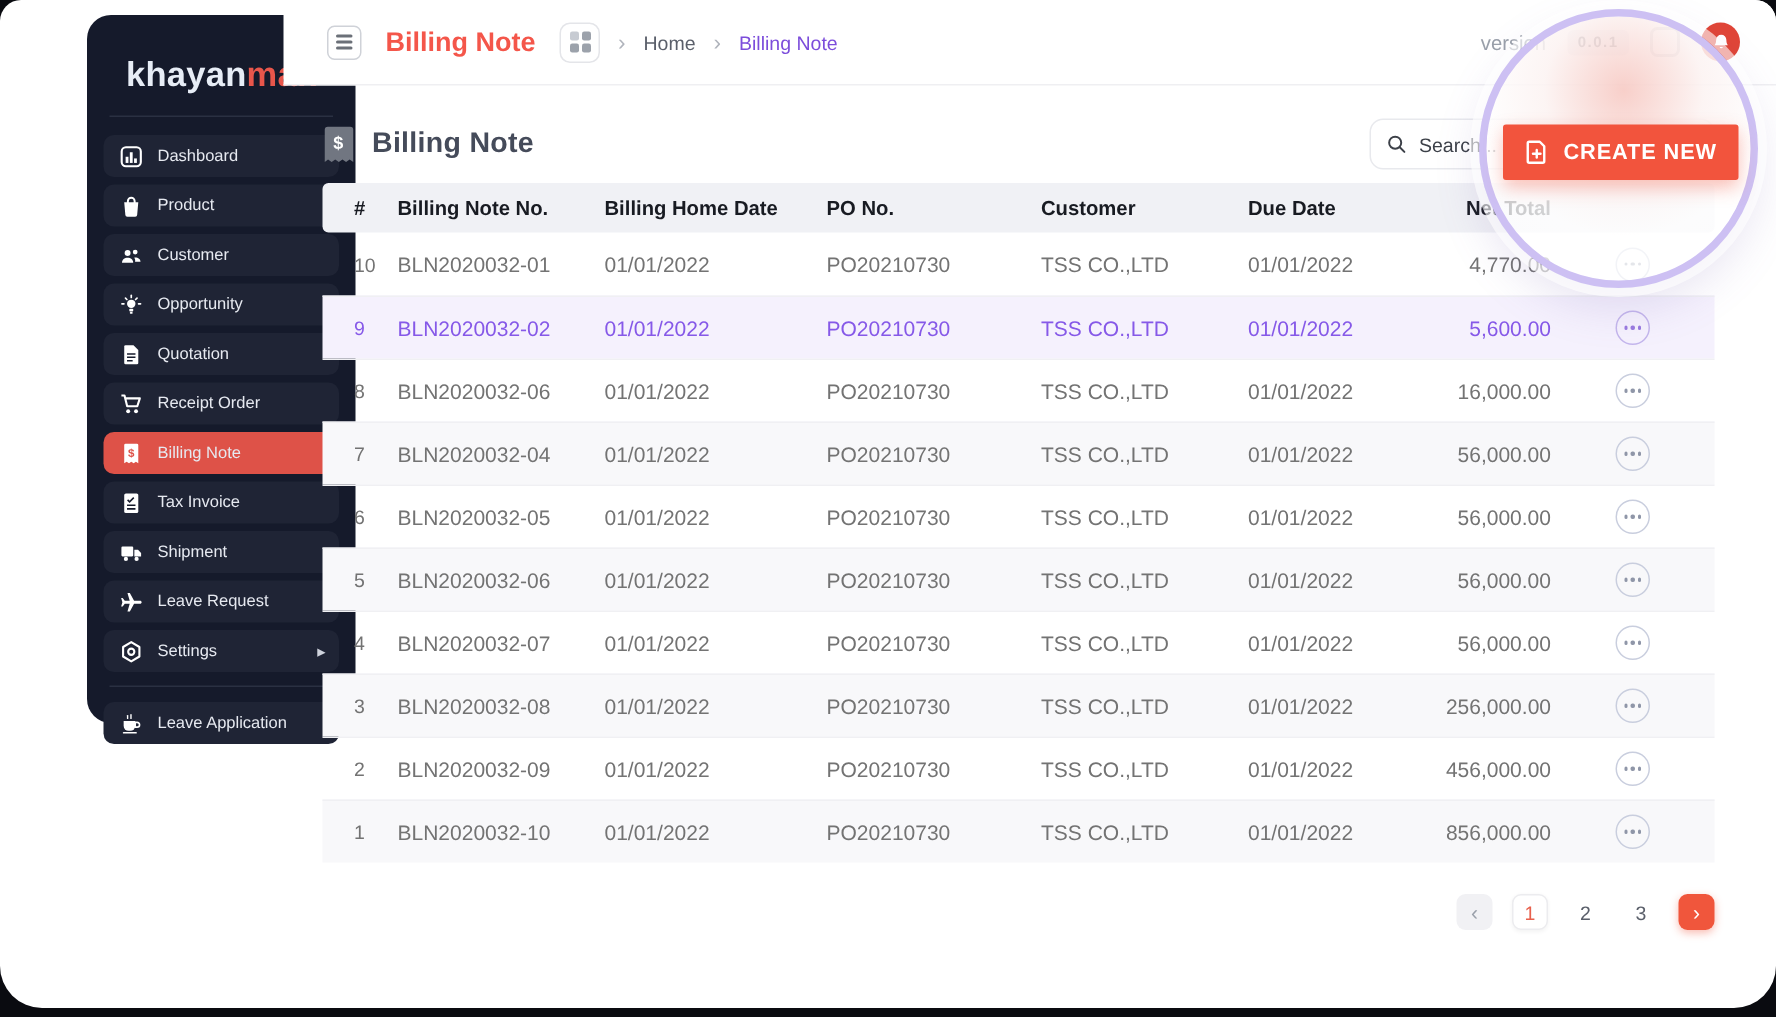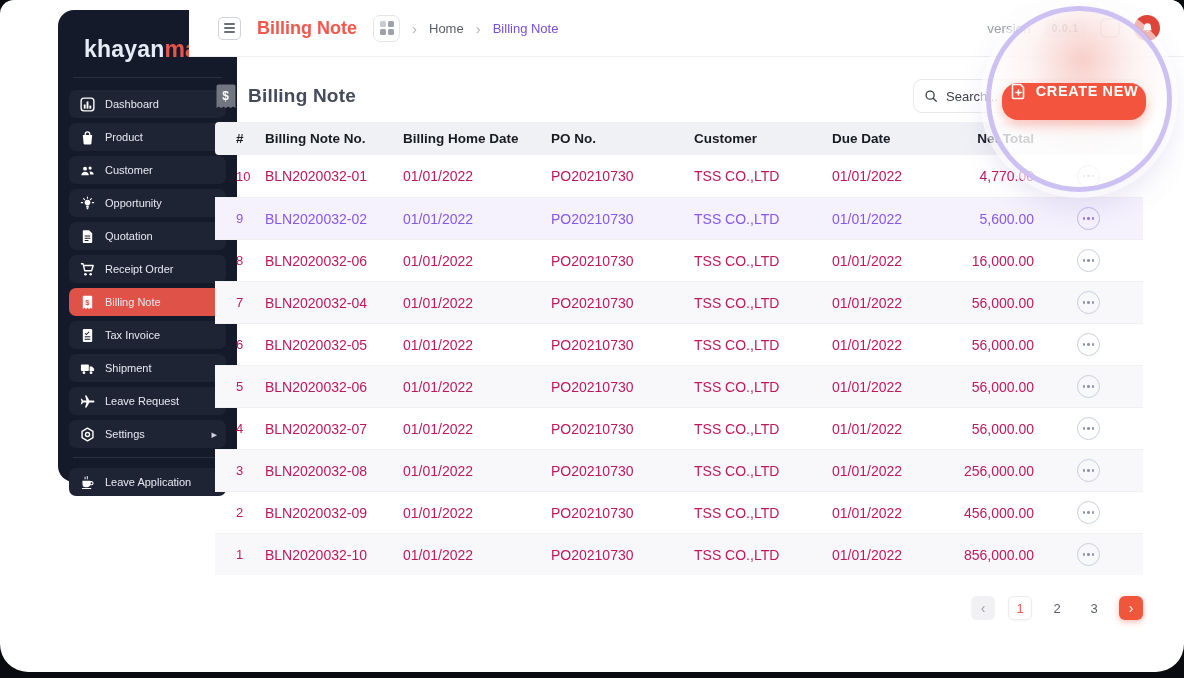--- a/index.html
+++ b/index.html
@@ -76,21 +76,21 @@
   
   .table { width:100%; }
   .trow, .thead {
     display:grid;
     grid-template-columns:50px 138px 148px 143px 138px 122px 80px 1fr;
     align-items:center;
   }
   .thead { background:#F0F1F5; height:33px; border-radius:4px;
     font-size:13.5px; font-weight:bold; color:#181B22; }
   .thead .c1 { padding-left:21px; }
-  .trow { height:42px; font-size:14px; color:#be185d; border-top:1px solid #F0F0F3; cursor:pointer; }
+  .trow { height:42px; font-size:14px; color:#737373; border-top:1px solid #F0F0F3; cursor:pointer; }
   .trow:first-child { border-top:none; }
   .trow .c1 { padding-left:21px; font-size:13px; }
   .trow.stripe { background:#F8F8FA; }
   .trow.selected { background:#F5F1FD; color:#8659E8; }
   .cell.net, .thead .net { text-align:right; }
   .cell.actions { display:flex; justify-content:center; }
   .dots { width:23px; height:23px; border-radius:50%; border:1.4px solid #C9CEDE; background:transparent;
     display:flex; align-items:center; justify-content:center; gap:2px; cursor:pointer; }
   .dots i { width:2.6px; height:2.6px; border-radius:50%; background:#8F96A8; display:block; }
   .trow.selected .dots { border-color:#C4B6EC; }
@@ -107,24 +107,24 @@
 
   
   .spotlight {
     position:absolute; left:986px; top:6px; width:186px; height:186px; border-radius:50%;
     border:5px solid #CDC0F3; z-index:20; pointer-events:none;
     background:radial-gradient(circle at 52% 28%, rgba(247,203,197,.92) 0%, rgba(252,243,242,.88) 34%,
        rgba(255,255,255,.80) 62%, rgba(255,255,255,.68) 100%);
     box-shadow:0 0 0 6px rgba(255,255,255,.6), 0 12px 30px rgba(120,100,180,.18);
   }
   .create-btn {
-    position:absolute; left:1002px; top:83px; width:144px; height:37px; z-index:21;
-    background:#F2543D; border:none; border-radius:16px; color:#fff; cursor:pointer;
+    position:absolute; left:1002px; top:83px; width:157px; height:37px; z-index:21;
+    background:#F2543D; border:none; border-radius:2px; color:#fff; cursor:pointer;
     font-family:"Liberation Sans", sans-serif; font-size:14.5px; font-weight:bold; letter-spacing:.6px;
-    display:flex; align-items:flex-start; justify-content:center; gap:9px;
+    display:flex; align-items:center; justify-content:center; gap:9px;
     box-shadow:0 5px 12px rgba(242,84,61,.35);
   }
   .create-btn svg { width:17px; height:17px; }
 </style>
 </head>
 <body>
 
 <div class="window">
 
   <aside class="sidebar">

